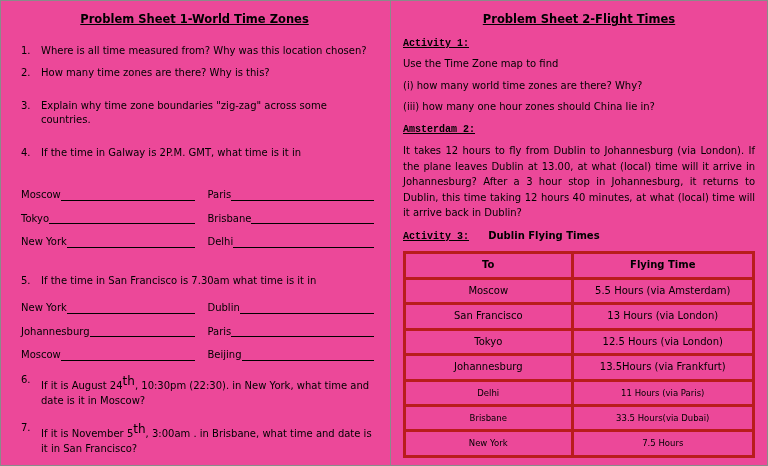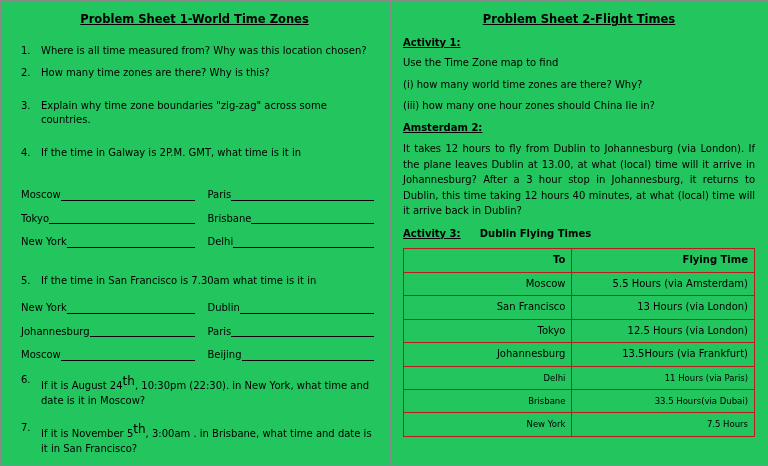--- a/index.html
+++ b/index.html
@@ -2,21 +2,21 @@
 <html><head>
 <meta charset="utf-8">
 <style>
   html,body { margin:0; padding:0; background:#fff; }
   .page {
     width:768px; height:466px; box-sizing:border-box;
     border:1px solid #8a8a8a;
     display:flex;
     font-family:"DejaVu Sans", sans-serif;
     font-size:10px; color:#000; line-height:1.45;
-    background:#22c55e;
+    background:#ec4899;
   }
   .col { box-sizing:border-box; padding:8px 12px; overflow:hidden; }
   .col.left  { width:390px; border-right:1px solid #8a8a8a; padding-left:14px; padding-right:16px; }
   .col.right { flex:1; }
 
   .sheet-title {
     margin:2px 0 16px 0; text-align:center;
     font-size:11.5px; font-weight:bold; text-decoration:underline;
   }
   .col.right .sheet-title { margin-bottom:8px; }
@@ -34,30 +34,30 @@
   .blank-group.g5 { margin-bottom:10px; }
   .blank-row { display:flex; gap:12px; margin-bottom:9px; }
   .blank-item { display:flex; align-items:flex-end; }
   .blank-item.a { width:176px; }
   .blank-item.b { width:168px; }
   .blank-label { white-space:nowrap; }
   .blank-line { flex:1; border-bottom:1px solid #000; height:1px; margin-bottom:2px; }
 
   sup { font-size:12px; }
 
-  .act-label { font-weight:bold; text-decoration:underline; }
+  .act-label { font-weight:bold; text-decoration:underline;font-family:Liberation Mono, monospace; }
   .act-line { margin-bottom:6px; }
   .act1-item { margin-bottom:7px; }
   .para { text-align:justify; line-height:1.55; margin:2px 0 8px 0; }
   .act3-row { margin:0 0 7px 0; }
   .act3-title { font-weight:bold; margin-left:16px; }
 
   table.flights { width:100%; border-collapse:collapse; margin-top:2px; }
   table.flights th, table.flights td {
-    border:1px solid #b91c1c; text-align:right; padding:4px 6px; font-size:10px;
+    border:3px solid #b91c1c; text-align:center; padding:4px 6px; font-size:10px;
   }
   table.flights th { font-weight:bold; }
   table.flights col.c1 { width:48%; }
   table.flights tbody tr:nth-child(n+5) td { font-size:8.5px; padding:5px 6px; }
 </style>
 </head>
 <body>
 
 <div class="page">
 

